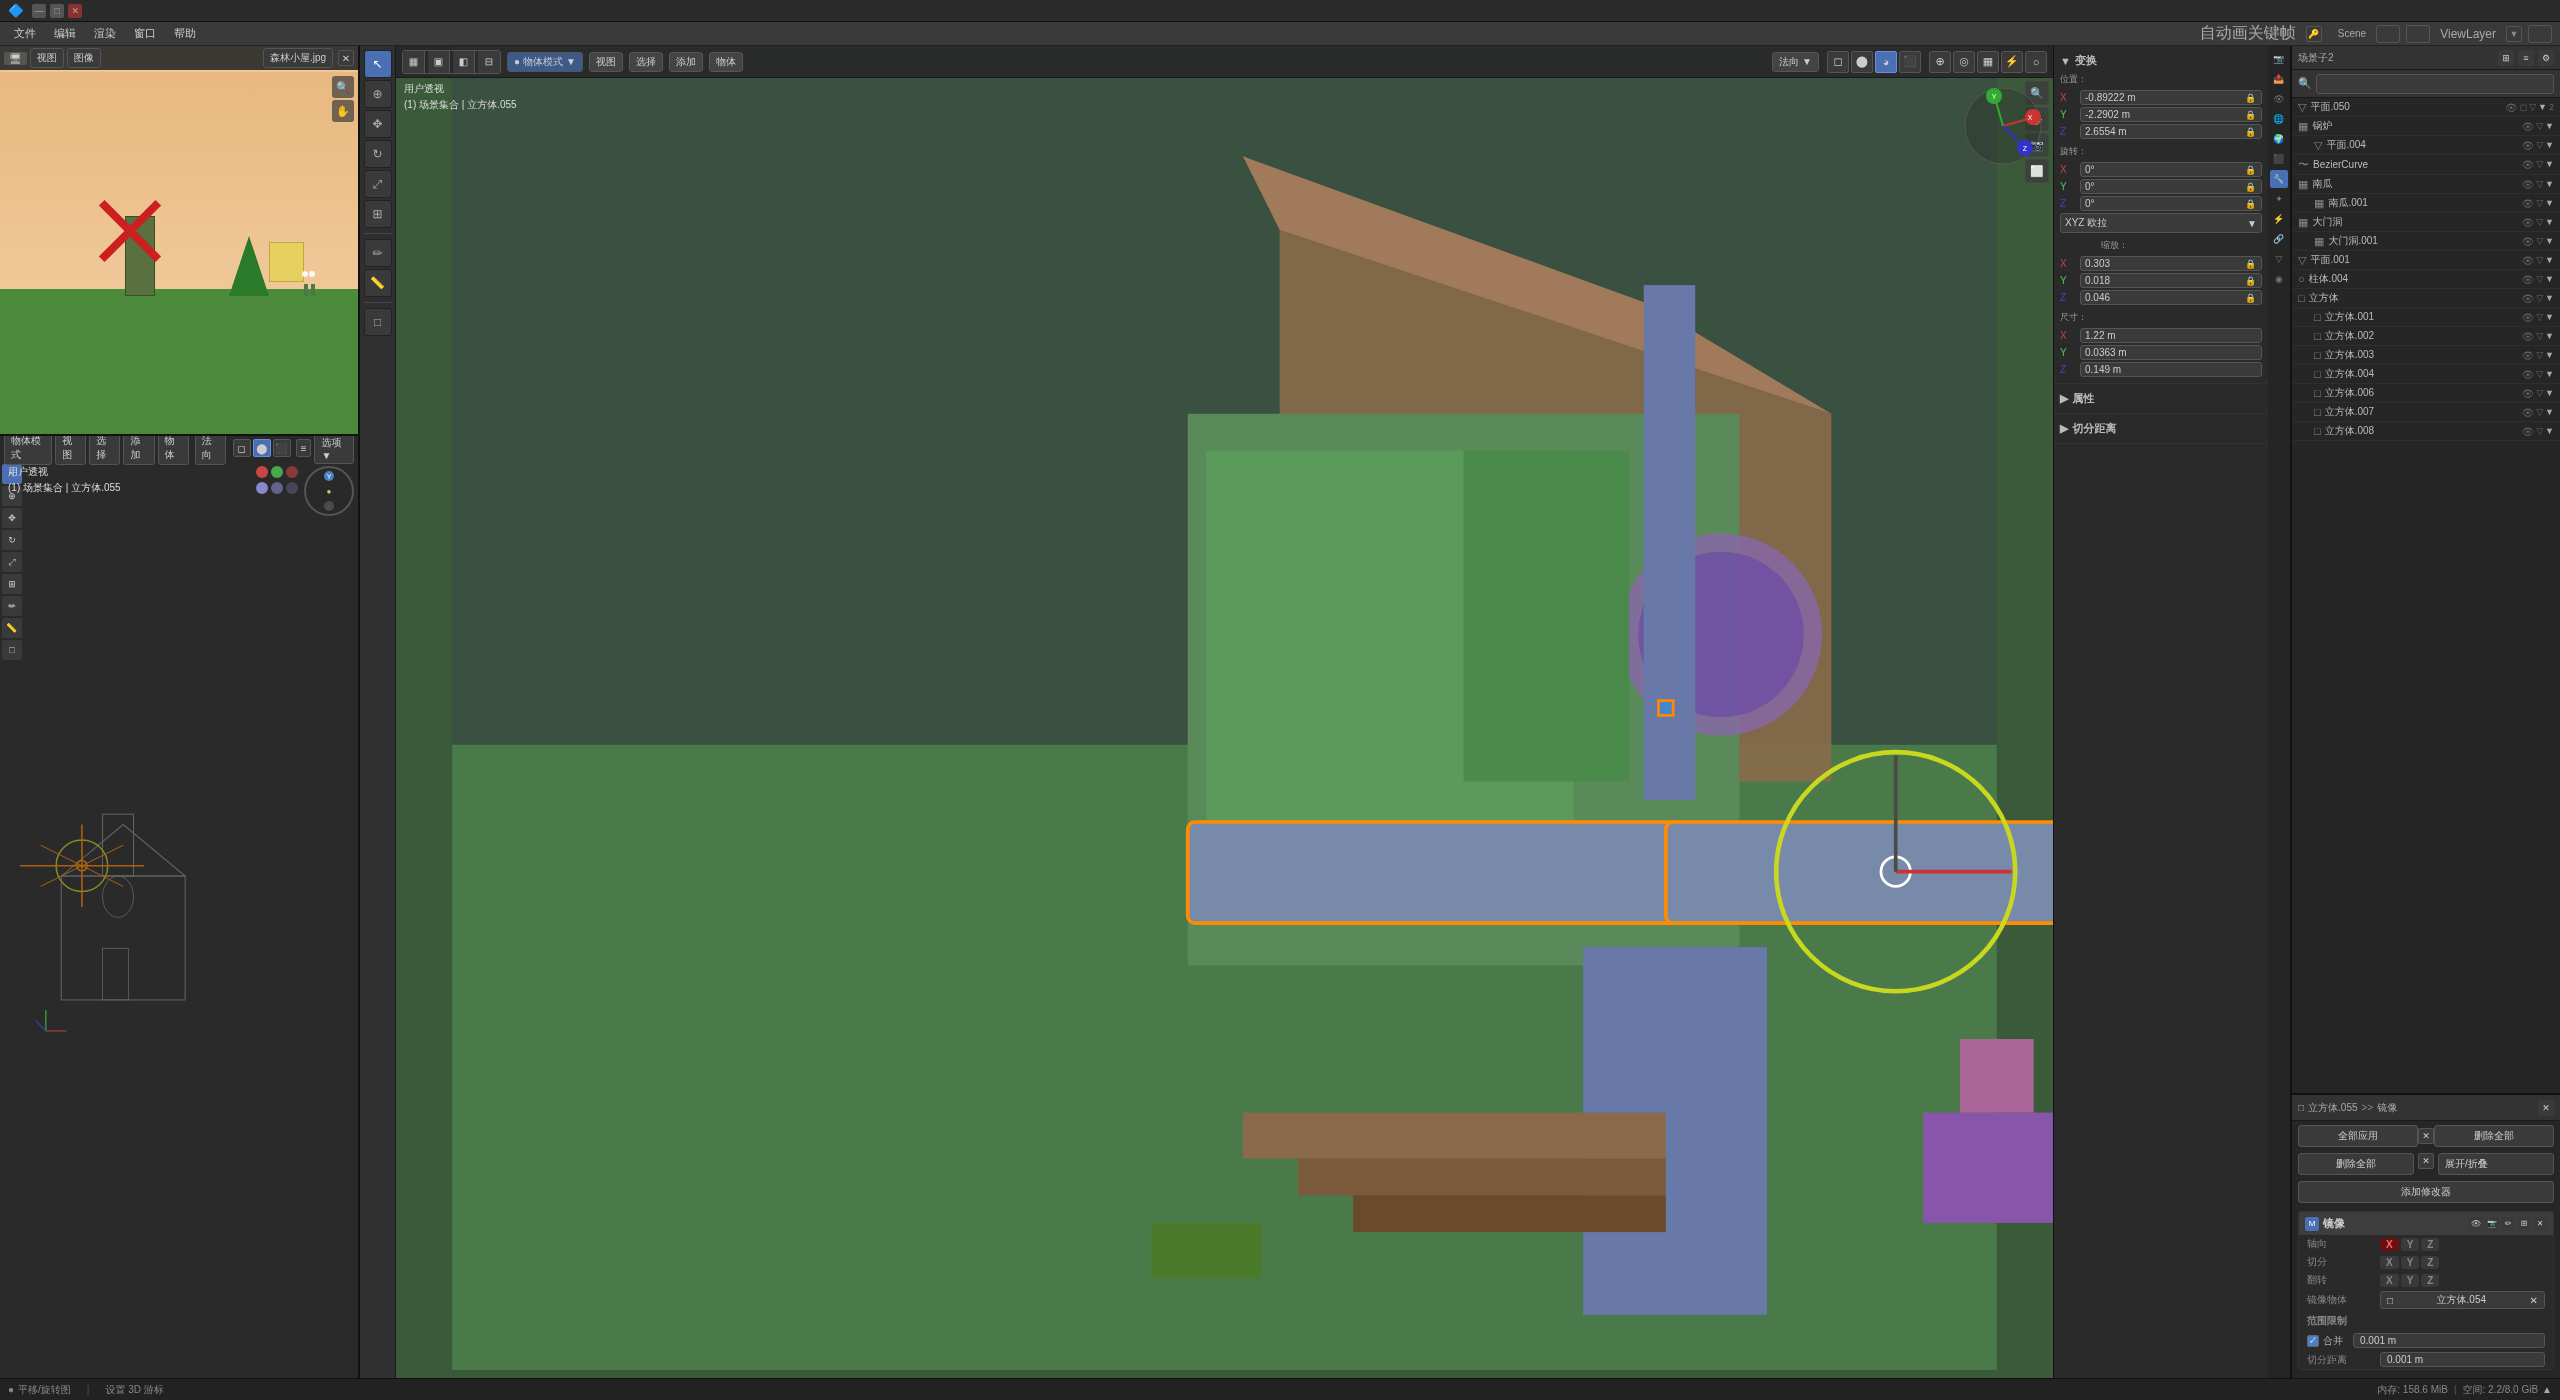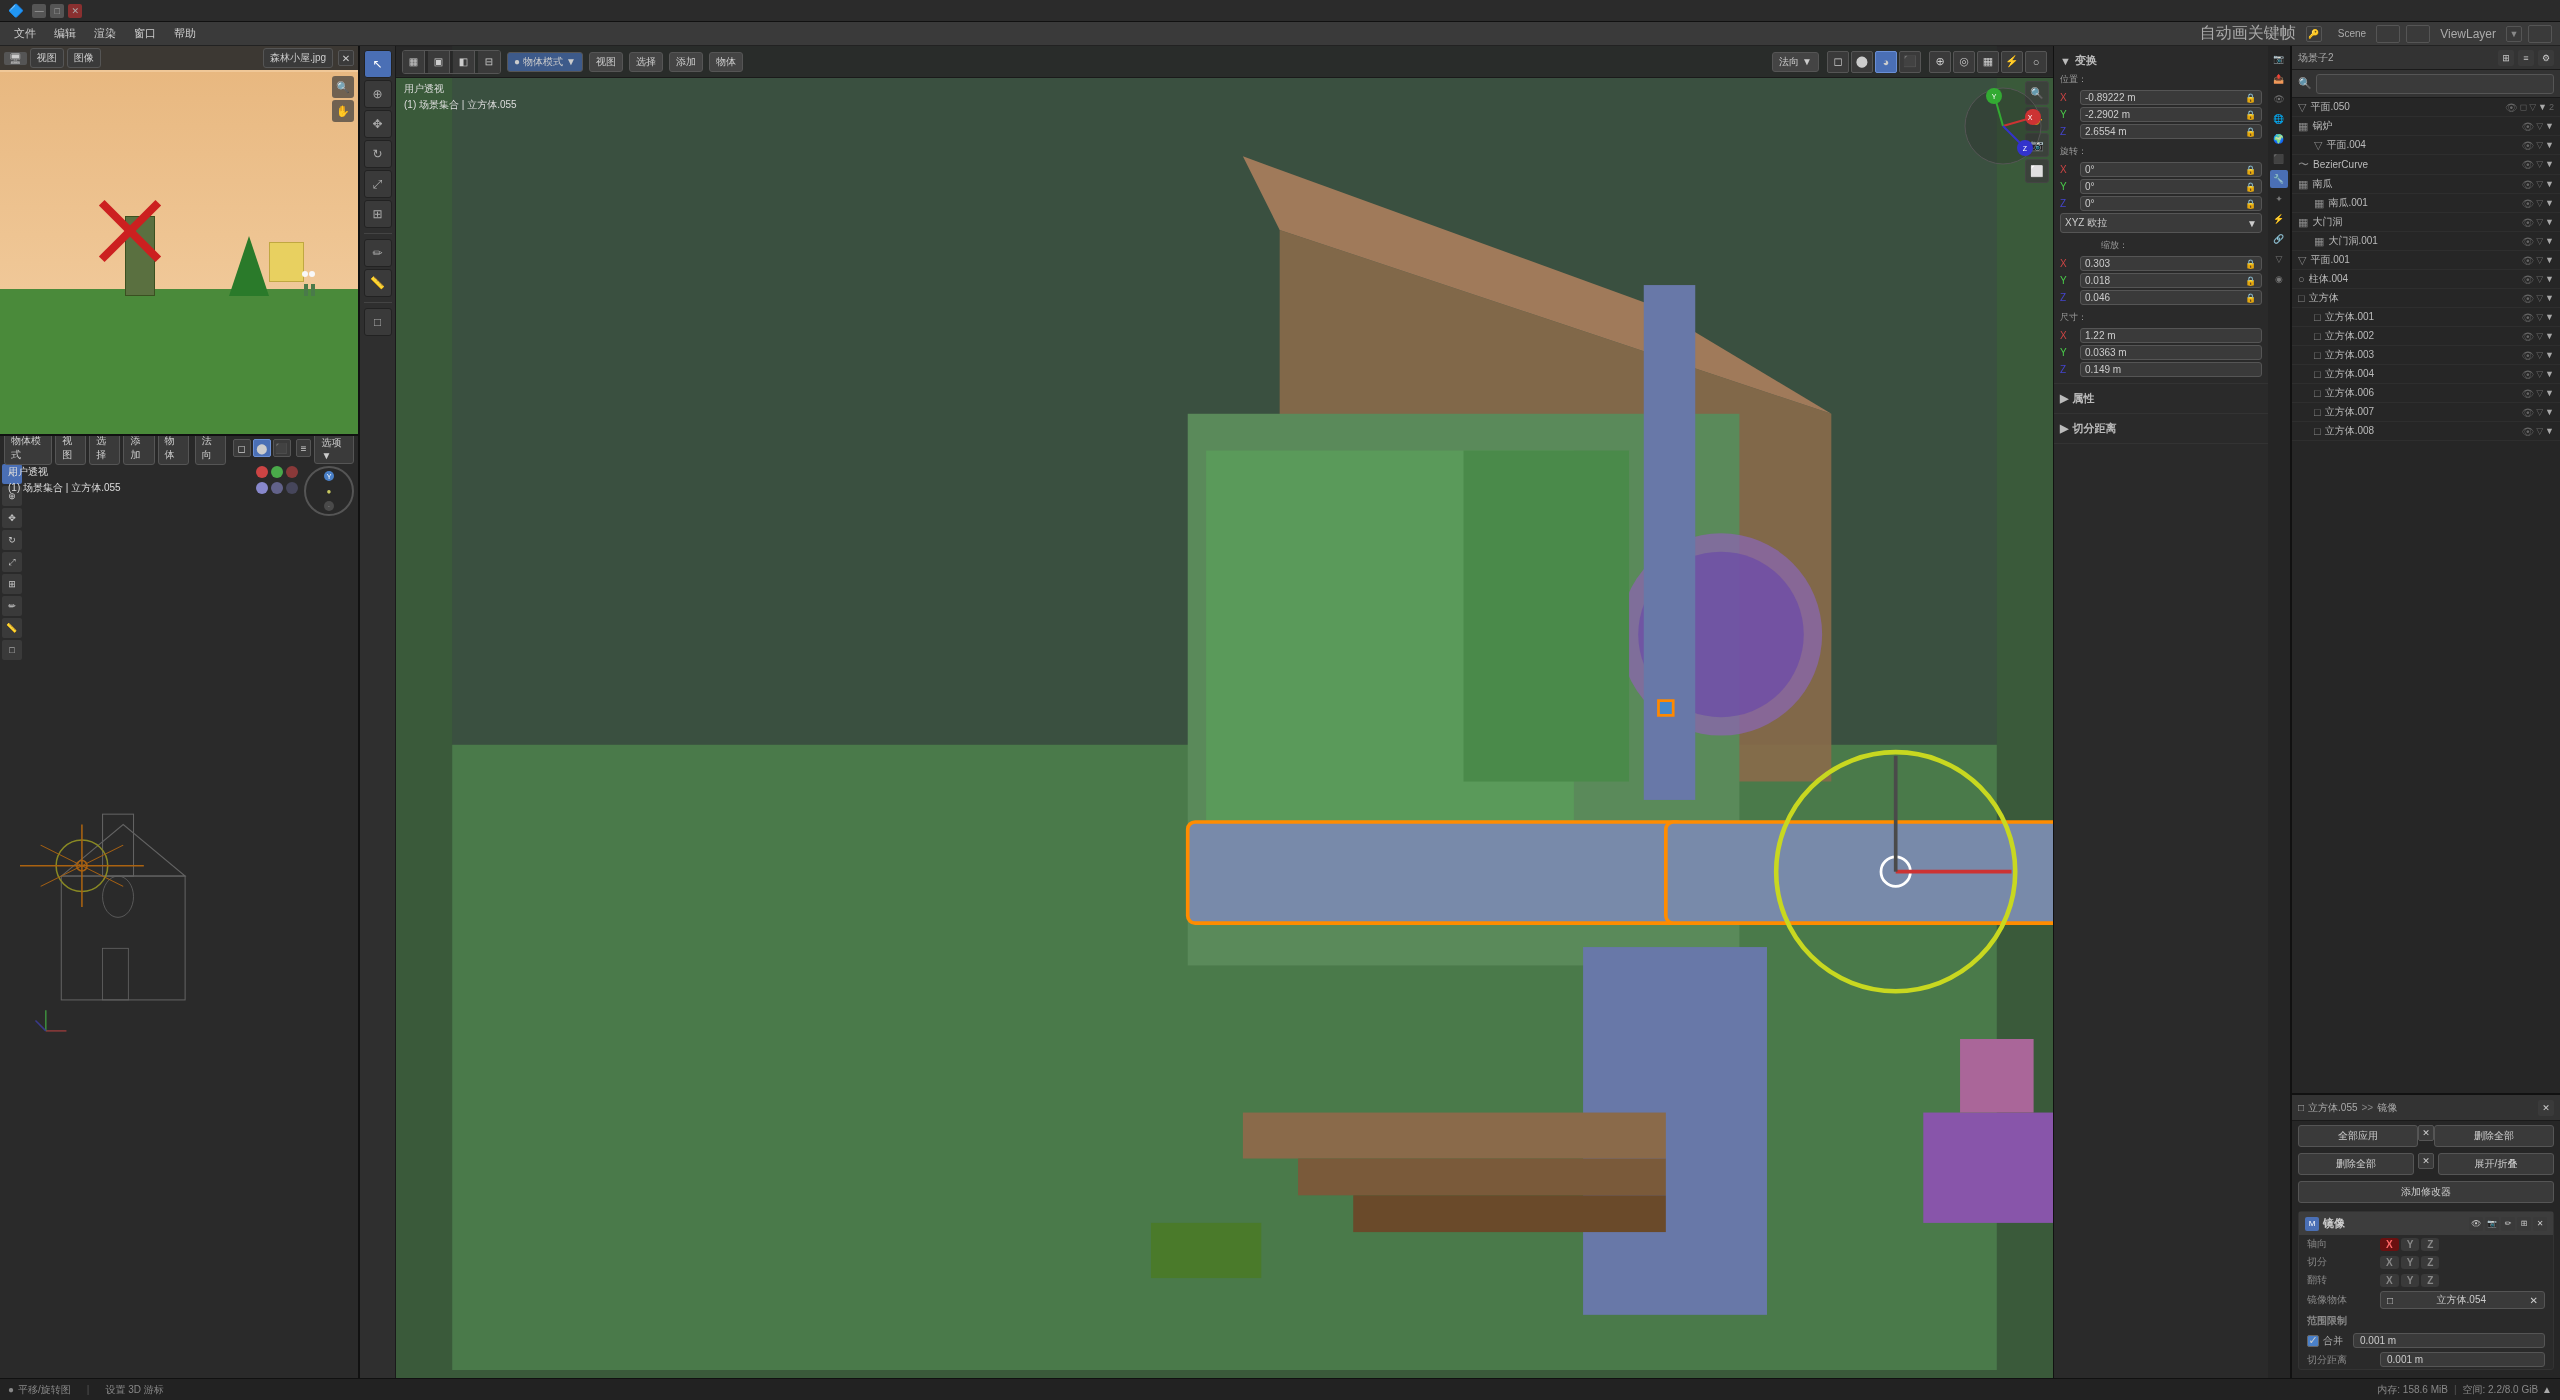--- a/index.html
+++ b/index.html
@@ -1167,29 +1167,29 @@
 
       <div style="height:26px;background:#333;display:flex;align-items:center;padding:0 6px;gap:4px;border-bottom:1px solid #1a1a1a;">
         <span style="font-size:10px;color:#aaa;">□</span>
         <span style="font-size:10px;color:#aaa;">立方体.055</span>
         <span style="font-size:10px;color:#888;">&gt;&gt;</span>
         <span style="font-size:10px;color:#aaa;">镜像</span>
         <div style="flex:1;"></div>
         <div style="width:16px;height:16px;background:#3a3a3a;border-radius:2px;display:flex;align-items:center;justify-content:center;font-size:9px;cursor:pointer;">✕</div>
       </div>
 
-      <div style="display:flex;padding:4px 6px;gap:0;">
+      <div style="display:flex;padding:4px 6px;gap:0;align-items:center;">
         <div style="flex:1;background:#3a3a3a;border:1px solid #555;border-radius:3px;padding:3px 6px;font-size:10px;color:#ccc;text-align:center;cursor:pointer;">全部应用</div>
         <div style="width:16px;height:16px;background:#3a3a3a;border:1px solid #555;border-radius:2px;display:flex;align-items:center;justify-content:center;font-size:9px;cursor:pointer;">✕</div>
         <div style="flex:1;background:#3a3a3a;border:1px solid #555;border-radius:3px;padding:3px 6px;font-size:10px;color:#ccc;text-align:center;cursor:pointer;">删除全部</div>
       </div>
       <div style="display:flex;padding:2px 6px;gap:4px;">
         <div style="flex:1;background:#3a3a3a;border:1px solid #555;border-radius:3px;padding:3px 6px;font-size:10px;color:#ccc;text-align:center;cursor:pointer;">删除全部</div>
         <div style="width:16px;height:16px;background:#3a3a3a;border:1px solid #555;border-radius:2px;display:flex;align-items:center;justify-content:center;font-size:9px;cursor:pointer;">✕</div>
-        <div style="flex:1;background:#3a3a3a;border:1px solid #555;border-radius:3px;padding:3px 6px;font-size:10px;color:#ccc;text-align:center;cursor:pointer;">展开/折叠</div>
+        <div style="flex:1;background:#3a3a3a;border:1px solid #555;border-radius:3px;padding:3px 6px;font-size:10px;color:#ccc;cursor:pointer;">展开/折叠</div>
       </div>
 
       <div style="padding:4px 6px;">
         <div style="background:#3a3a3a;border:1px solid #555;border-radius:3px;padding:3px 6px;font-size:10px;color:#ccc;text-align:center;cursor:pointer;">添加修改器</div>
       </div>
 
       <div style="background:#2a2a2a;border:1px solid #333;margin:4px 6px;border-radius:3px;">
         <div class="modifier-header">
           <div style="width:14px;height:14px;background:#4a6fb5;border-radius:2px;display:flex;align-items:center;justify-content:center;font-size:8px;color:#fff;">M</div>
           <span class="modifier-title">镜像</span>

